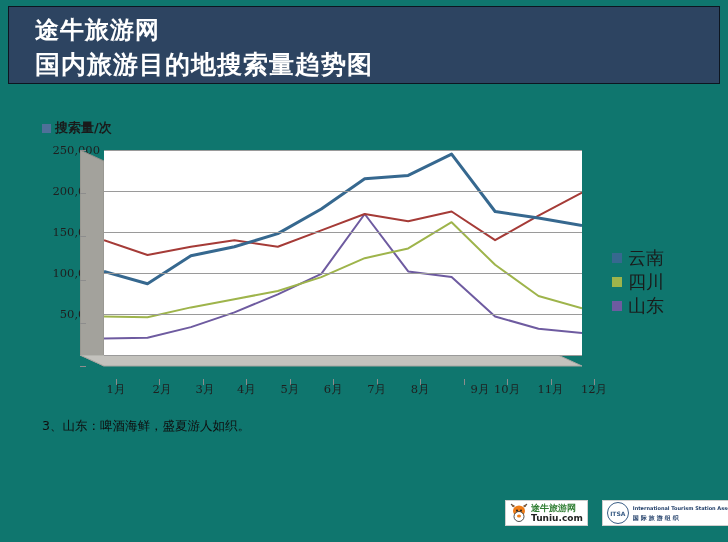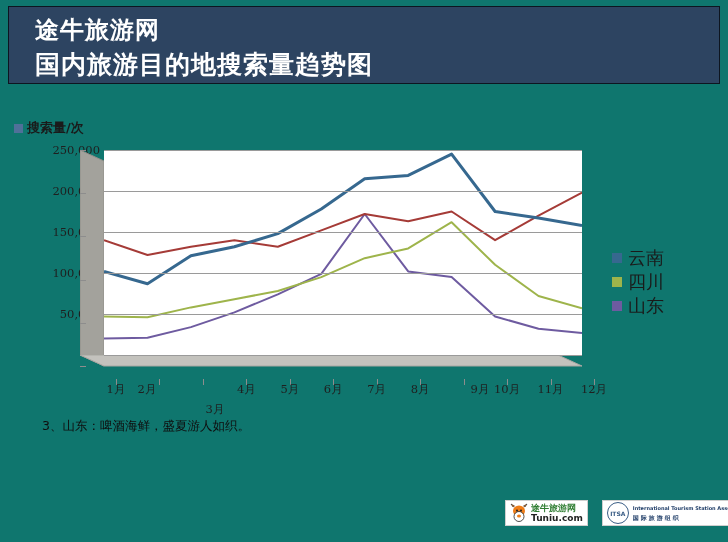--- a/index.html
+++ b/index.html
@@ -19,21 +19,21 @@
   }
   .header .line{
     color:#ffffff;font-weight:bold;letter-spacing:1px;
     font-family:"DejaVu Sans","Liberation Sans",sans-serif;
   }
   .header .l1{font-size:24px;line-height:34px;}
   .header .l2{font-size:25px;line-height:35px;}
 
   
   .axis-title{
-    position:absolute;left:14px;top:119px;
+    position:absolute;left:42px;top:119px;
     font-size:13px;font-weight:bold;color:#1a1a1a;
     font-family:"DejaVu Sans","Liberation Sans",sans-serif;
     display:flex;align-items:center;gap:4px;
   }
   .axis-title .sq{width:9px;height:9px;background:#4f7099;display:inline-block;}
 
   
   .chart{position:absolute;left:0px;top:150px;width:728px;height:250px;}
 
   .ylabels{position:absolute;left:36px;top:0;width:64px;height:200px;}
@@ -155,22 +155,22 @@
         <div class="xtick" style="left: 333.273px;"></div>
         <div class="xtick" style="left: 376.727px;"></div>
         <div class="xtick" style="left: 420.182px;"></div>
         <div class="xtick" style="left: 463.636px;"></div>
         <div class="xtick" style="left: 507.091px;"></div>
         <div class="xtick" style="left: 550.545px;"></div>
         <div class="xtick" style="left: 594px;"></div>
       </div>
     <div class="xlabels" id="xlabels">
         <span style="left: 12px; text-align: center;">1月</span>
-        <span style="left: 43px;">2月</span>
-        <span style="left: 111px; margin-top: 20px;">3月</span>
+        <span style="left: 58px;">2月</span>
+        <span style="left: 101px;">3月</span>
         <span style="left: 142.364px;">4月</span>
         <span style="left: 185.818px;">5月</span>
         <span style="left: 229.273px;">6月</span>
         <span style="left: 272.727px;">7月</span>
         <span style="left: 316.182px;">8月</span>
         <span style="left: 376px;">9月</span>
         <span style="left: 403.091px;">10月</span>
         <span style="left: 446.545px;">11月</span>
         <span style="left: 490px;">12月</span>
       </div>

